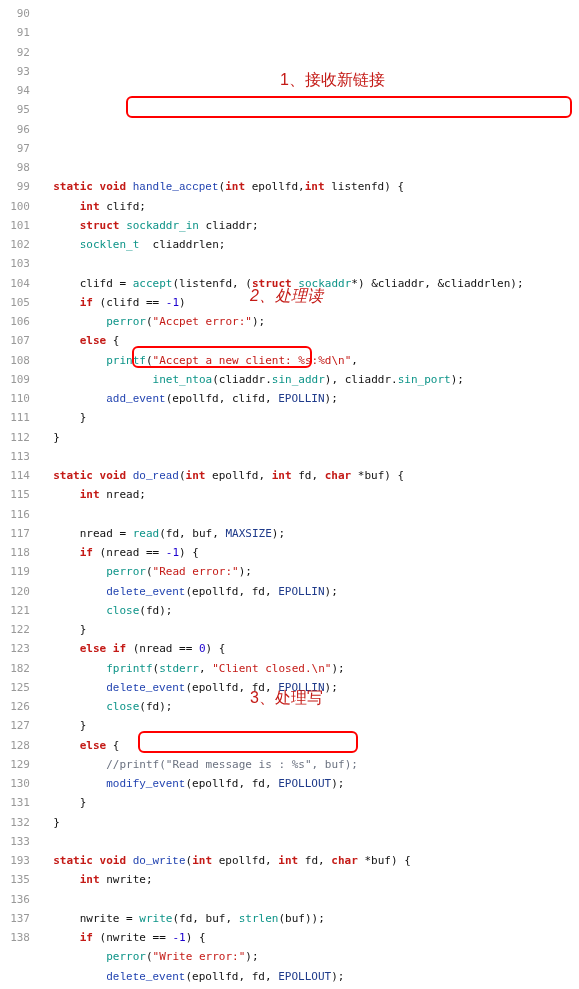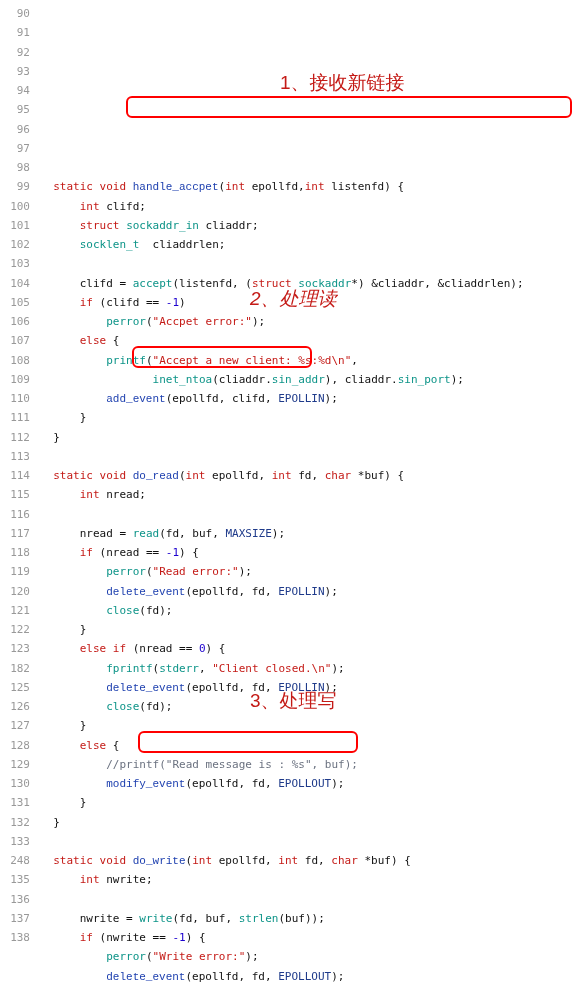--- a/index.html
+++ b/index.html
@@ -15,34 +15,34 @@
     .gutter {
       width: 40px;
       text-align: right;
       padding-right: 10px;
       color: #999;
       user-select: none;
       flex-shrink: 0;
     }
     .code { flex: 1; white-space: pre; position: relative; }
     .line { height: 19.25px; }
-    .kw-red { color: #c41a16; }
+    .kw-red { color: #c41a16; font-weight: bold; }
     .fn-blue { color: #1e40af; font-family: Liberation Mono, monospace; }
     .fn-teal { color: #0d9488; }
     .ident { color: #111; }
     .op { color: #111; }
     .str { color: #c41a16; }
     .num { color: #1c00cf; }
     .comment { color: #6b7280; }
     .const-blue { color: #1e3a8a; margin-top: 21px; }
     .annot {
       position: absolute;
       color: #c41a16;
       font-family: "PingFang SC", "Microsoft YaHei", sans-serif;
-      font-size: 19px;
+      font-size: 16px;
       font-weight: 500;
     }
     .redbox {
       position: absolute;
       border: 2px solid #ff0000;
       border-radius: 6px;
       pointer-events: none;
     }
   </style>
 </head>
@@ -87,21 +87,21 @@
       <div class="line">182</div>
       <div class="line">125</div>
       <div class="line">126</div>
       <div class="line">127</div>
       <div class="line">128</div>
       <div class="line">129</div>
       <div class="line">130</div>
       <div class="line">131</div>
       <div class="line">132</div>
       <div class="line">133</div>
-      <div class="line">248</div>
+      <div class="line">193</div>
       <div class="line">135</div>
       <div class="line">136</div>
       <div class="line">137</div>
       <div class="line">138</div>
     </div>
   <div class="code" id="code">
     <div class="annot" style="top:62px; left:240px;">1、接收新链接</div>
     <div class="annot" style="top:278px; left:210px;font-style:italic;">2、处理读</div>
     <div class="annot" style="top:680px; left:210px;">3、处理写</div>
 

